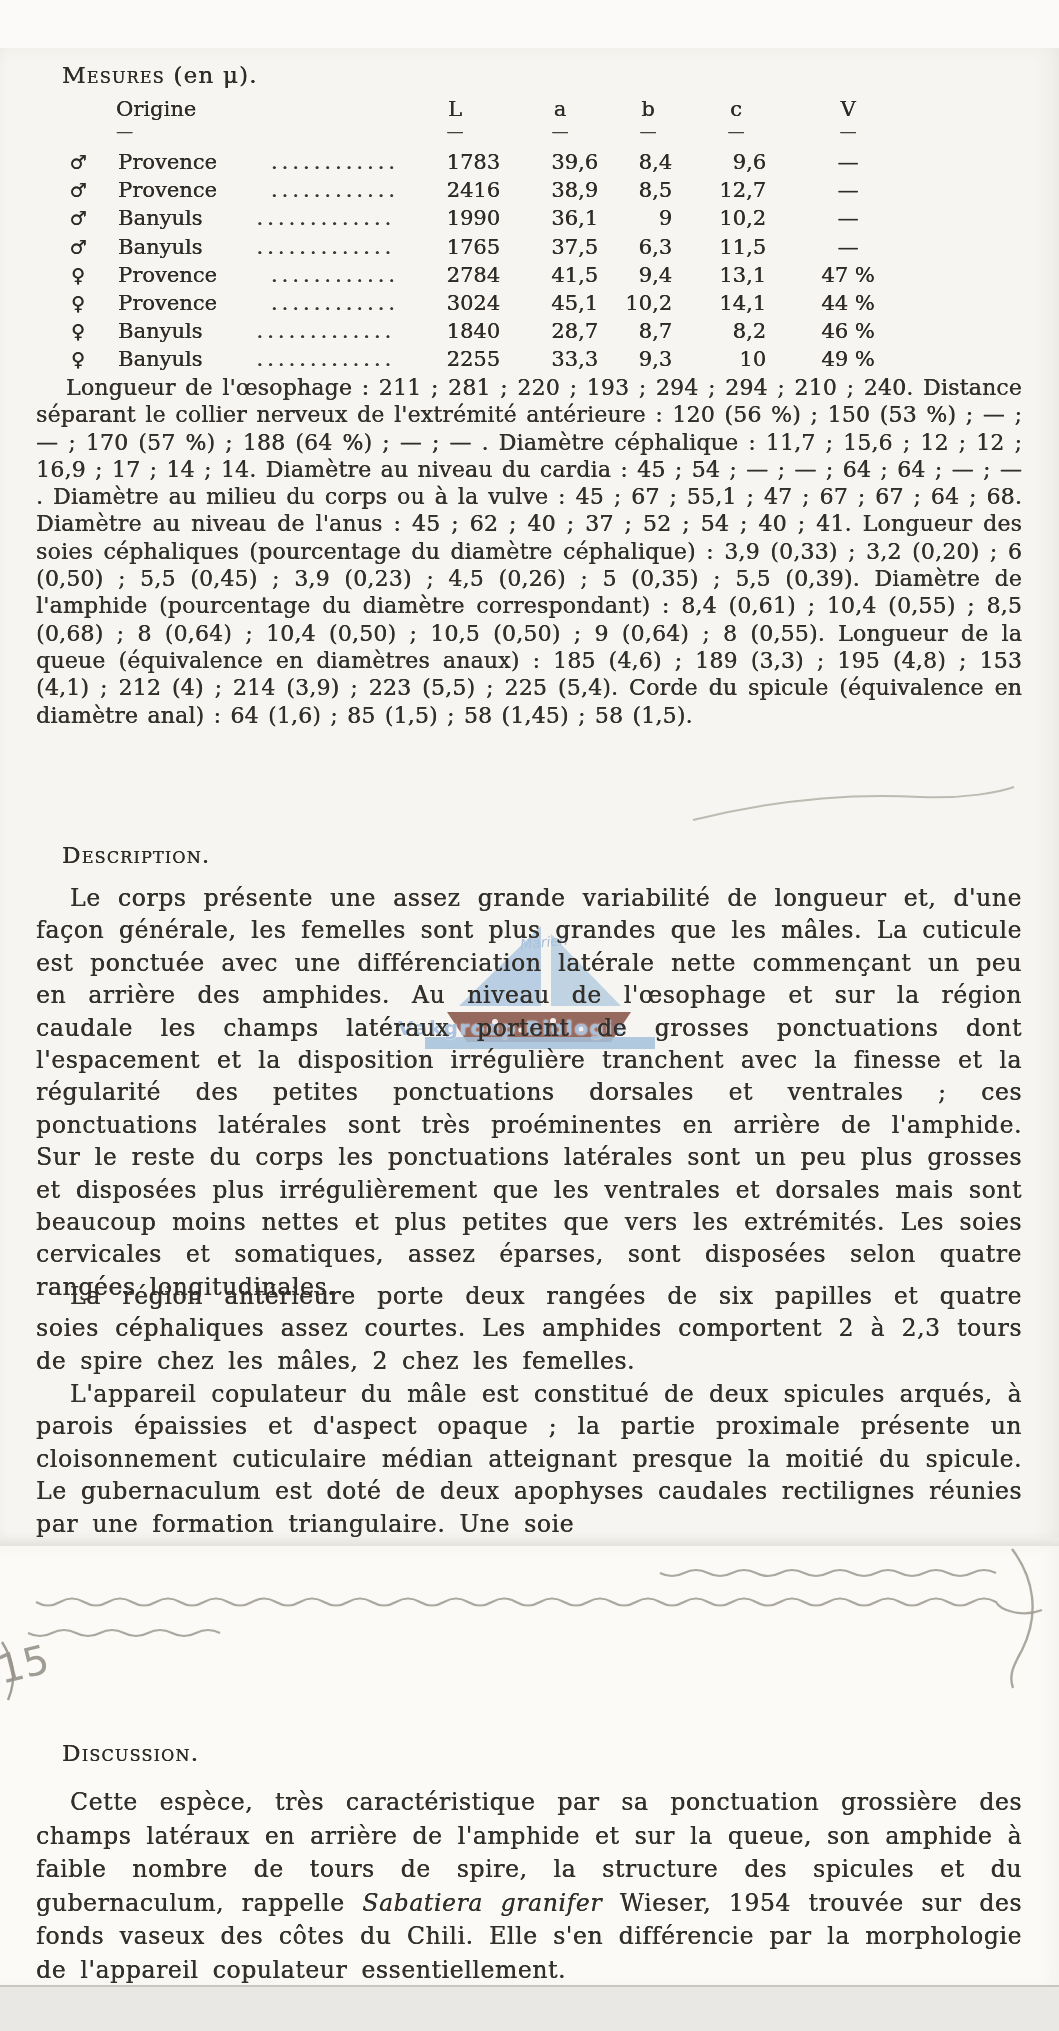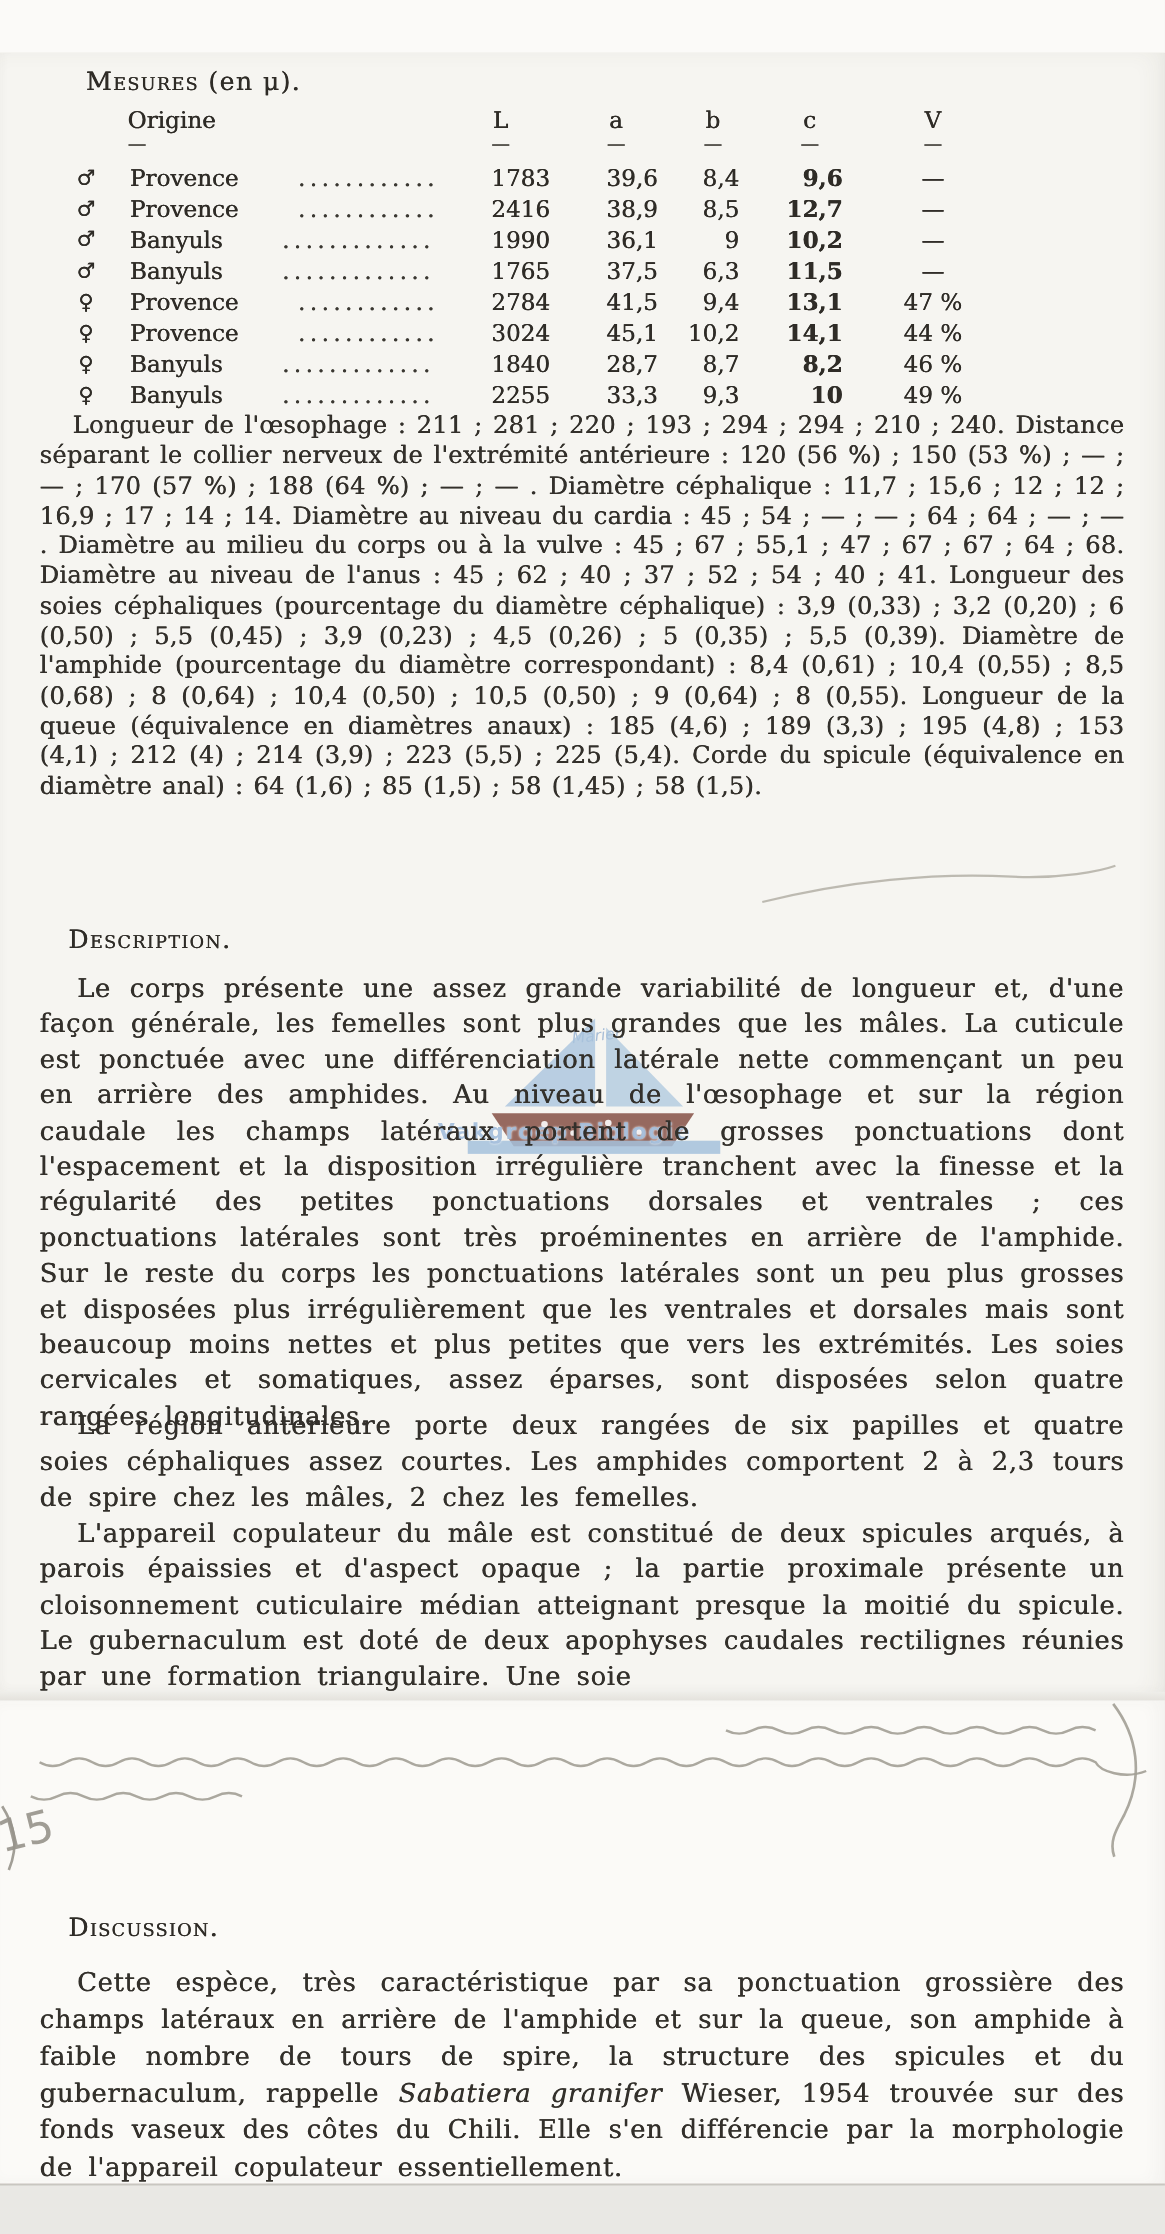--- a/index.html
+++ b/index.html
@@ -25,21 +25,21 @@
   .mtable .hdr{display:grid;grid-template-columns:36px 300px 118px 92px 84px 92px 132px;height:50px;}
   .hcell{text-align:center;line-height:1.1;}
   .hcell .dash{font-size:17px;color:#45423c;margin-top:1px;}
   .hcell.origin{text-align:left;padding-left:20px;}
   .mrow{display:grid;grid-template-columns:36px 300px 118px 92px 84px 92px 132px;height:28.2px;line-height:28.2px;}
   .sexcell{text-align:center;font-size:19px;}
   .origin-cell{display:flex;overflow:hidden;gap:44px;}
   .origin-cell .oname{white-space:pre;padding-left:22px;}
   .origin-cell .dots{flex:1;overflow:hidden;white-space:nowrap;letter-spacing:4px;padding-left:10px;color:#3a3731;}
   .num{text-align:right;}
-  .cL{padding-right:14px;} .ca{padding-right:8px;} .cb{padding-right:18px;} .cc{padding-right:16px;font-weight:bold;}
+  .cL{padding-right:14px;} .ca{padding-right:8px;} .cb{padding-right:18px;} .cc{padding-right:16px;}
   .cV{text-align:center;}
 
   
   .para{position:absolute;left:36px;width:986px;text-align:justify;color:#33302b;}
   .p-measure{font-size:22px;line-height:27.3px;letter-spacing:.2px;word-spacing:2px;text-indent:30px;}
   .p-body{font-size:23.5px;line-height:32.4px;letter-spacing:.6px;word-spacing:6px;text-indent:34px;}
   .p-noindent{text-indent:0;}
   .p-lower{line-height:30.5px;}
   .p-disc{line-height:33.6px;}
   .it{font-style:italic;}
@@ -74,21 +74,21 @@
     <path d="M126 14 L126 86 L196 86 Z" opacity="0.9" fill="#a9c4de"></path>
     <path d="M22 92 L206 92 L186 122 L42 122 Z" fill="#7c4237"></path>
     <circle cx="70" cy="102" r="3" fill="#ffffff" opacity=".9"></circle>
     <circle cx="96" cy="110" r="2.6" fill="#ffffff" opacity=".9"></circle>
     <circle cx="128" cy="101" r="3" fill="#ffffff" opacity=".9"></circle>
     <circle cx="156" cy="109" r="2.6" fill="#ffffff" opacity=".9"></circle>
     <rect x="0" y="117" width="230" height="12" opacity=".85" fill="#8fb3d6"></rect>
   </svg>
   <div class="wm wm-org">Vakgroep Biologie</div>
 
-  <div class="sc-heading ink" style="left:78px;top:62px;"><span>Mesures</span><span style="font-variant:normal;"> (en μ).</span></div>
+  <div class="sc-heading ink" style="left:62px;top:62px;"><span>Mesures</span><span style="font-variant:normal;"> (en μ).</span></div>
 
   <div class="mtable ink">
     <div class="hdr">
       <div></div>
       <div class="hcell origin">
           <div>Origine</div>
           <div class="dash">—</div>
         </div>
       <div class="hcell">
           <div>L</div>

